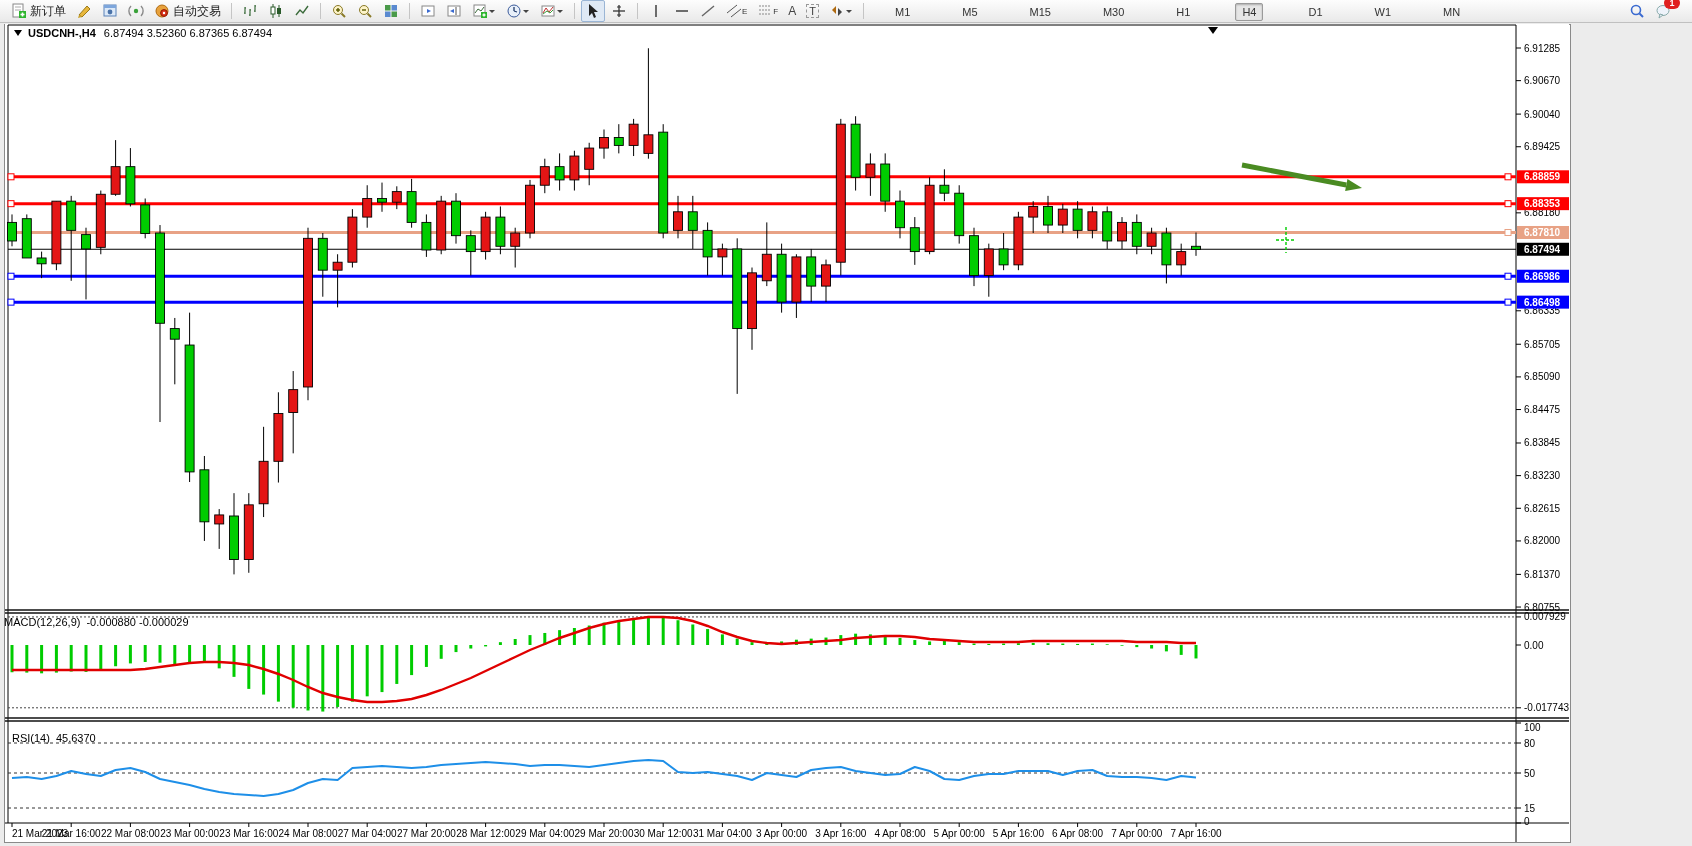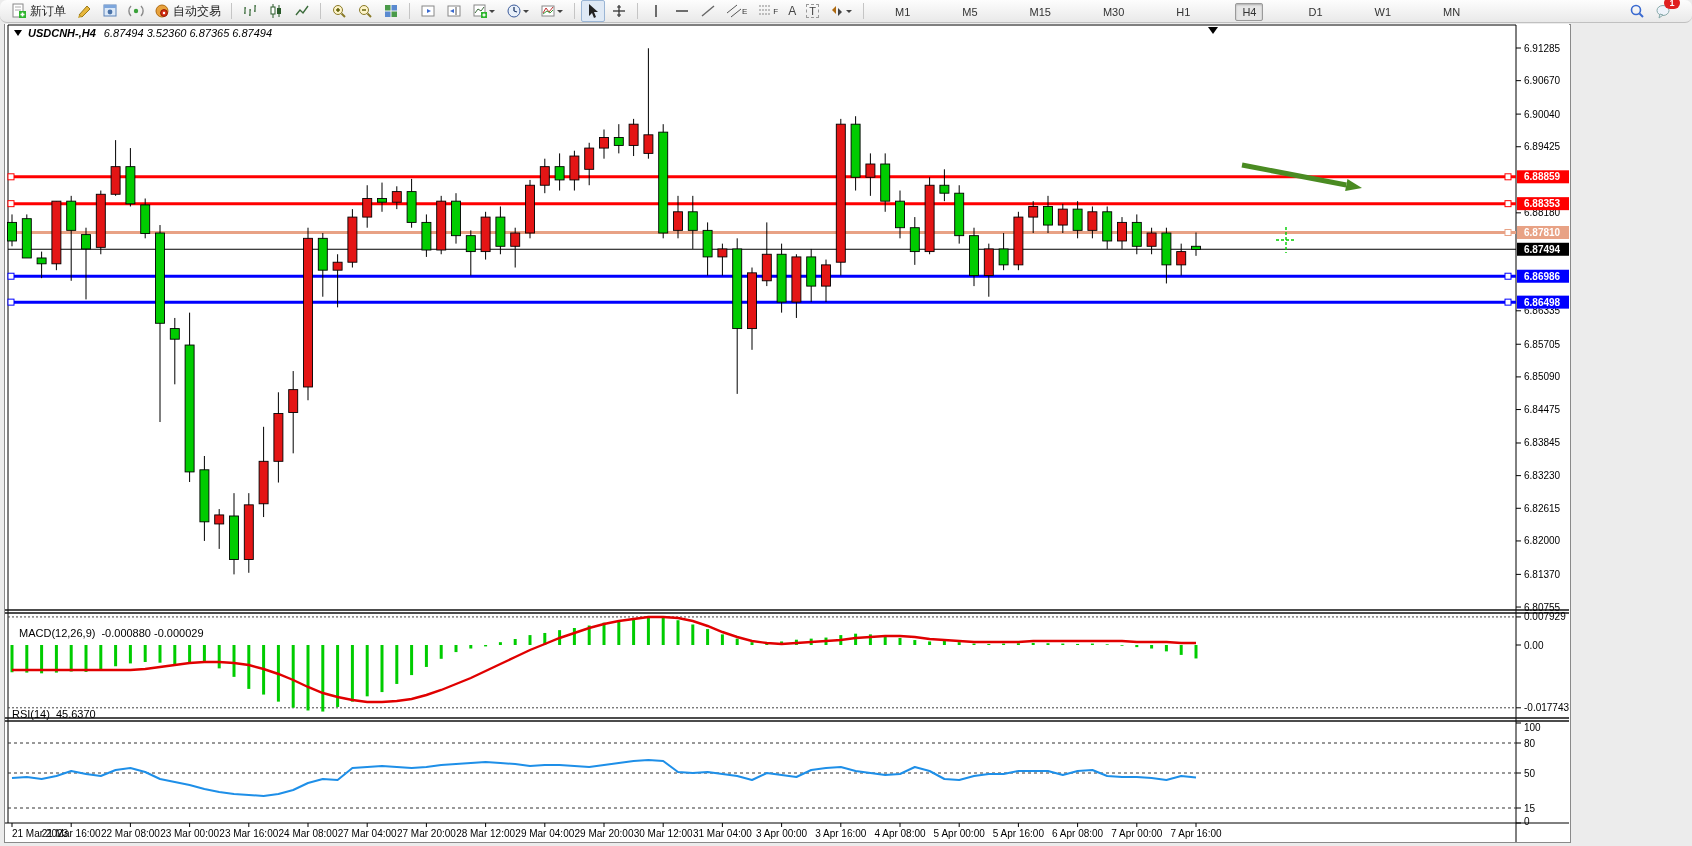--- a/index.html
+++ b/index.html
@@ -1,43 +1,43 @@
 <!DOCTYPE html>
 <html><head>
 <meta charset="utf-8">
 <style>
   html,body{margin:0;padding:0;width:1692px;height:846px;overflow:hidden;
     background:#ececec;font-family:"Liberation Sans",sans-serif;}
   
   #toolbar{position:absolute;left:0;top:0;width:1692px;height:23px;
     background:linear-gradient(#fdfdfd,#e9e9e9);border-bottom:1px solid #c0c0c0;
-    display:flex;align-items:center;padding:0 6px;box-sizing:border-box;z-index:5;border-radius:7px;}
+    display:flex;align-items:center;padding:0 6px;box-sizing:border-box;z-index:5;}
   .tbtn{display:flex;align-items:center;height:20px;padding:0 3px;margin:0 1px;
     border:1px solid transparent;border-radius:2px;cursor:default;}
   .tbtn.active{background:#dfe9f5;border-color:#9ab5d5;}
   .tsep{width:1px;height:16px;background:#c5c5c5;margin:0 5px;}
   .tlabel{font-size:12px;color:#222;margin-left:3px;white-space:nowrap;}
   .ic{width:16px;height:16px;display:inline-block;}
   .caret{width:8px;height:16px;display:inline-block;}
   .tfbtn{font-size:11px;color:#333;padding:2px 6px;margin:0 19px;border:1px solid transparent;border-radius:2px;}
   .tfbtn.on{background:#e6e6e6;border-color:#9a9a9a;box-shadow:inset 0 1px 2px rgba(0,0,0,.25);}
   #right-tools{margin-left:auto;display:flex;align-items:center;padding-right:10px;}
   #chat-badge{position:absolute;top:-4px;right:-6px;min-width:12px;height:12px;border-radius:7px;
     background:#e02020;color:#fff;font-size:9px;font-weight:bold;text-align:center;line-height:12px;padding:0 2px;}
   
   #chart-window{position:absolute;left:4px;top:24px;width:1567px;height:819px;
     background:#ffffff;border:1px solid #8a8a8a;box-sizing:border-box;}
   #chart-svg{position:absolute;left:0;top:0;}
   .overlay{position:absolute;font-size:11px;color:#000;white-space:nowrap;z-index:3;}
   #chart-header{left:14px;top:27px;display:flex;align-items:center;}
   #chart-header .tri{width:0;height:0;border-left:4px solid transparent;border-right:4px solid transparent;
     border-top:6px solid #000;margin-right:6px;}
-  #chart-header span{margin-right:8px;font-style:italic;}
-  #macd-label{left:19px;top:616px;margin-top:11px;}
-  #rsi-label{left:12px;top:708px;}
+  #chart-header span{margin-right:8px;}
+  #macd-label{left:4px;top:616px;}
+  #rsi-label{left:12px;top:732px;}
   #macd-label span,#rsi-label span{margin-right:6px;}
 </style>
 </head>
 <body>
 
 <div id="toolbar">
   <div class="tbtn">
     <span class="ic">
       <svg width="16" height="16">
           <rect x="2" y="1" width="10" height="13" fill="#fff" stroke="#888"></rect>

